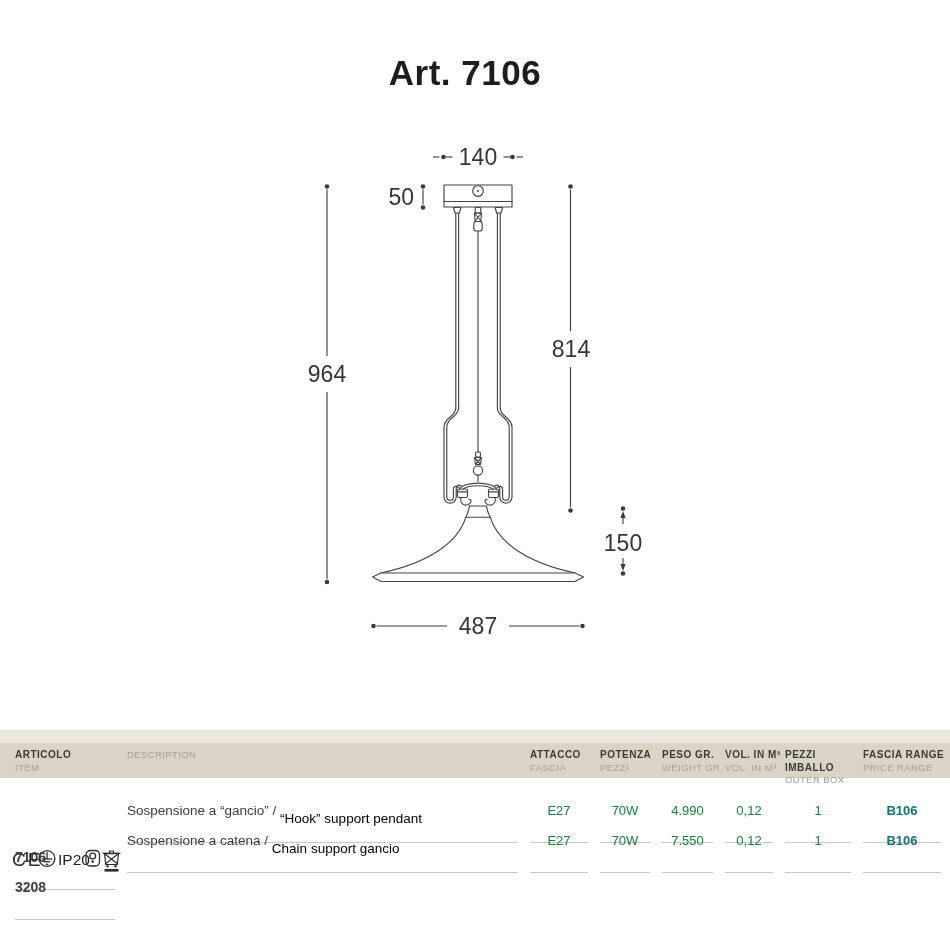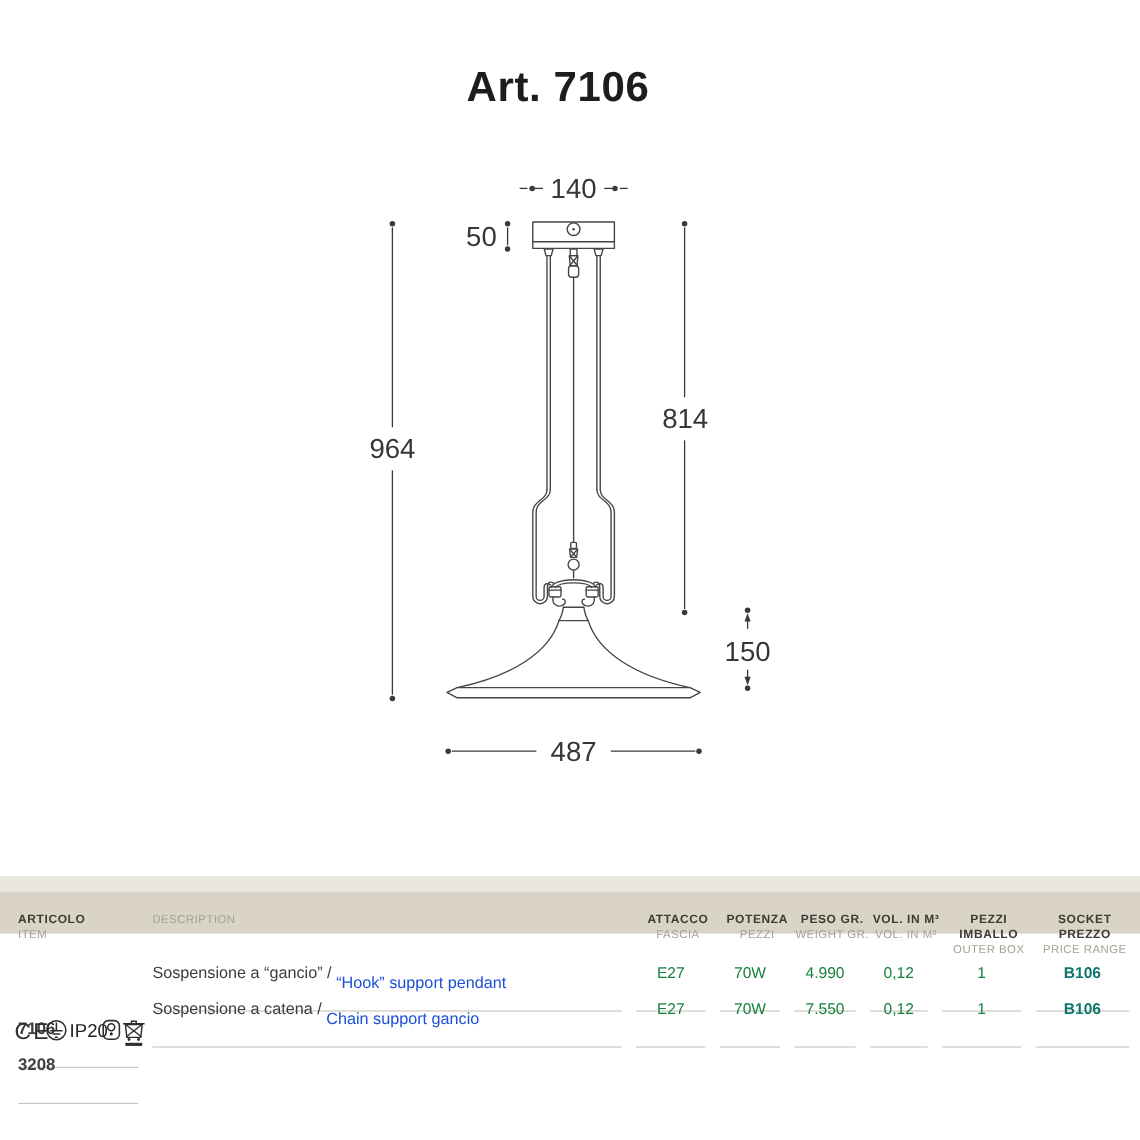--- a/index.html
+++ b/index.html
@@ -14,35 +14,35 @@
   svg{display:block;}
   .drawing-svg{position:absolute;top:0;left:0;}
   .dim{font-family:"Liberation Sans",sans-serif;font-size:23px;fill:#363636;}
   
   .upper-strip{position:absolute;top:730px;left:0;width:950px;height:13px;}
   .table-header{position:absolute;top:743px;left:0;width:950px;height:35px;}
   .grid{
     display:grid;grid-template-columns:112px 403px 70px 62px 63px 60px 78px 82px;
     padding-left:15px;box-sizing:border-box;width:950px;
   }
-  .hc{padding-top:6px;line-height:1.25;margin-top:12px;}
+  .hc{padding-top:6px;line-height:1.25;}
   .hc .it{font-size:10px;font-weight:700;color:#3d3b35;letter-spacing:.5px;}
   .hc .en{font-size:9.5px;color:#a5a196;letter-spacing:.4px;}
-  .hc.center{text-align:center;}
+  .hc.center{}
   .rows{position:absolute;top:778px;left:0;width:950px;}
   .row{height:30px;}
   .cell{
     border-bottom:1px solid #cbc8bf;margin-right:12px;height:100%;
     display:flex;align-items:center;font-size:13px;color:#15803d;
   }
   .cell.center{justify-content:center;}
   .cell.last{margin-right:4px;}
   .cell.item{font-weight:700;font-size:14px;color:#404040;margin-top:47px;}
   .cell.desc{font-size:13.5px;color:#3c3c3c;white-space:pre;}
-  .cell.desc .en{color:#1d4ed8;margin-top:16px;}
+  .cell.desc .en{color:#000000;margin-top:16px;}
   .cell.price{font-weight:700;color:#0f766e;}
   .footer-icons{position:absolute;top:845px;left:10px;}
 </style>
 </head>
 <body>
 
 <div class="page-title">Art. 7106</div>
 
 <svg class="drawing-svg" width="950" height="730" viewBox="0 0 950 730">
   <g stroke="#454545" stroke-width="1.15" fill="none" stroke-linecap="round" stroke-linejoin="round">
@@ -190,21 +190,21 @@
   </div>
   <div class="hc center">
     <div class="it">VOL. IN M³</div>
     <div class="en">VOL. IN M³</div>
   </div>
   <div class="hc center">
     <div class="it">PEZZI IMBALLO</div>
     <div class="en">OUTER BOX</div>
   </div>
   <div class="hc center">
-    <div class="it">SOCKET PREZZO</div>
+    <div class="it">FASCIA RANGE</div>
     <div class="en">PRICE RANGE</div>
   </div>
 </div>
 
 <div class="rows">
   <div class="row grid">
     <div class="cell item">7106</div>
     <div class="cell desc"><span>Sospensione a “gancio” / </span><span class="en">“Hook” support pendant</span></div>
     <div class="cell center">E27</div>
     <div class="cell center">70W</div>

